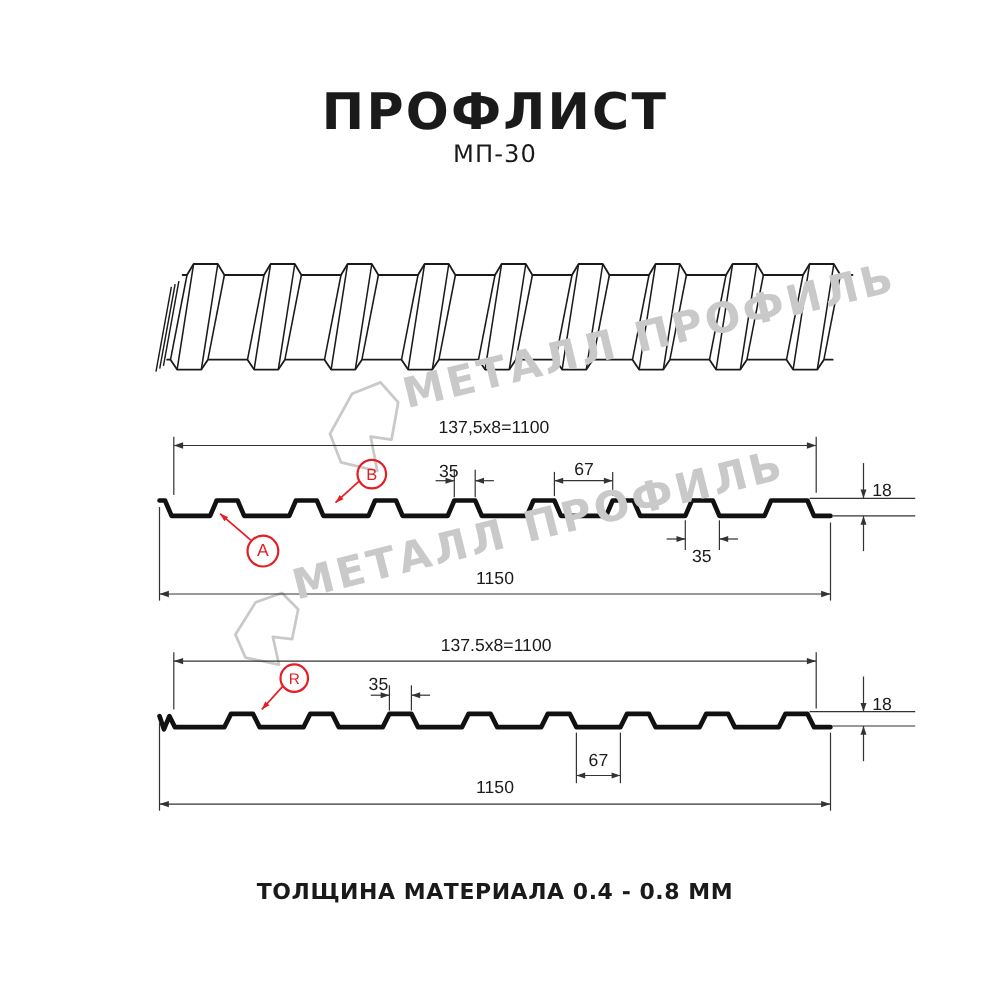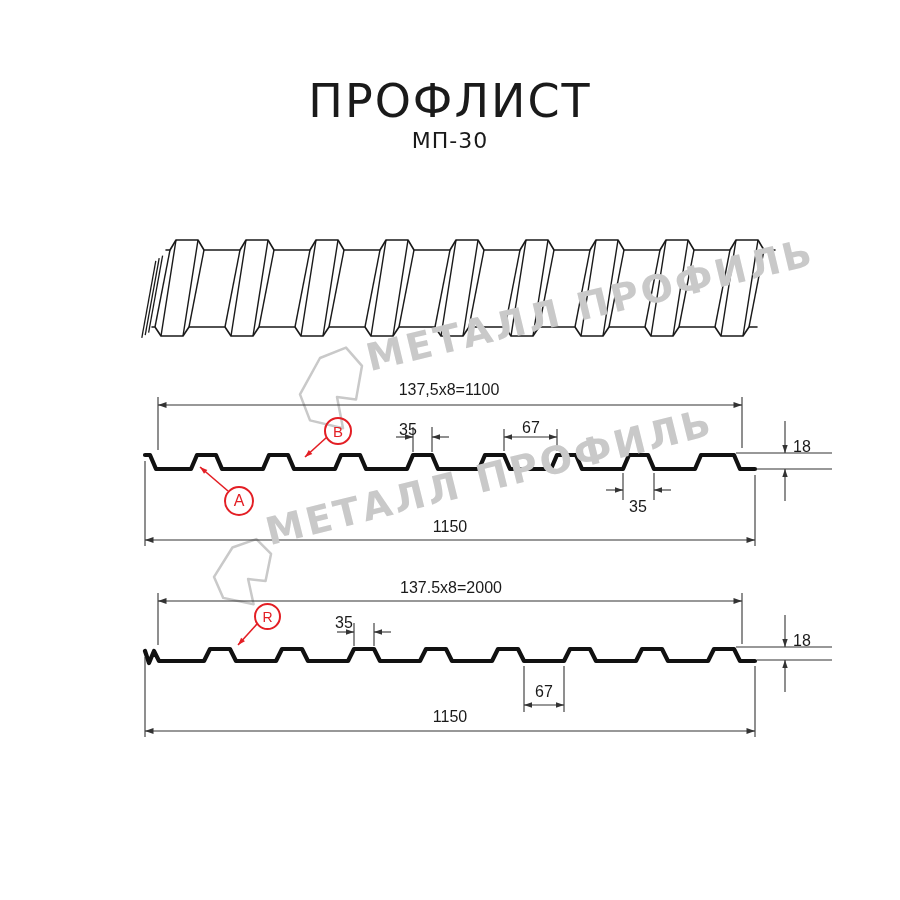--- a/index.html
+++ b/index.html
@@ -1,21 +1,21 @@
 <!DOCTYPE html>
 <html><head>
 <meta charset="utf-8">
 <style>
   html,body{margin:0;padding:0;background:#fff;}
   #stage{position:relative;width:900px;height:900px;background:#fff;overflow:hidden;
          font-family:"Liberation Sans",sans-serif;color:#1a1a1a;}
   #draw{position:absolute;left:0;top:0;}
   .txt{position:absolute;white-space:nowrap;}
   .ctr{transform:translateX(-50%);}
-  .title{font-family:"DejaVu Sans","Liberation Sans",sans-serif;font-size:46px;font-weight:400;letter-spacing:2px;}
+  .title{font-family:"DejaVu Sans","Liberation Sans",sans-serif;font-size:46px;font-weight:700;letter-spacing:2px;}
   .subtitle{font-family:"DejaVu Sans","Liberation Sans",sans-serif;font-size:22px;font-weight:500;letter-spacing:1px;}
   .footer{font-family:"DejaVu Sans","Liberation Sans",sans-serif;font-size:20px;font-weight:600;letter-spacing:.5px;}
   .dim{font-size:16px;color:#1a1a1a;}
   .wm{font-family:"DejaVu Sans","Liberation Sans",sans-serif;font-size:38px;font-weight:700;
       letter-spacing:3px;color:#c9c9c9;transform-origin:0 100%;}
   .badge{position:absolute;border:2.5px solid #e31e24;border-radius:50%;color:#e31e24;
          display:flex;align-items:center;justify-content:center;background:transparent;
          font-family:"Liberation Sans",sans-serif;font-weight:500;}
 </style>
 </head>
@@ -153,29 +153,30 @@
   <div class="txt wm" style="left:372px;top:336px;transform:rotate(-13.5deg);">МЕТАЛЛ ПРОФИЛЬ</div>
   <div class="txt wm" style="left:272px;top:510px;transform:rotate(-14deg);">МЕТАЛЛ ПРОФИЛЬ</div>
 
   <div class="txt dim ctr" style="left:449px;top:381px;text-align:right;">137,5x8=1100</div>
   <div class="txt dim ctr" style="left:408px;top:421px;">35</div>
   <div class="txt dim ctr" style="left:531px;top:419px;">67</div>
   <div class="txt dim" style="left:793px;top:438px;">18</div>
   <div class="txt dim ctr" style="left:638px;top:498px;">35</div>
   <div class="txt dim ctr" style="left:450px;top:518px;">1150</div>
 
-  <div class="txt dim ctr" style="left:451px;top:579px;">137.5x8=2000</div>
+  <div class="txt dim ctr" style="left:451px;top:579px;">137.5x8=1100</div>
   <div class="txt dim ctr" style="left:344px;top:614px;">35</div>
   <div class="txt dim ctr" style="left:544px;top:683px;">67</div>
   <div class="txt dim" style="left:793px;top:632px;">18</div>
   <div class="txt dim ctr" style="left:450px;top:708px;">1150</div>
 
   <div class="badge" style="left:224px;top:486px;width:26px;height:26px;font-size:16px;">
     <span>A</span>
   </div>
   <div class="badge" style="left:324px;top:417px;width:24px;height:24px;font-size:15px;">
     <span>B</span>
   </div>
   <div class="badge" style="left:254px;top:603px;width:23px;height:23px;font-size:14px;">
     <span>R</span>
   </div>
 
+  <div class="txt footer ctr" style="left:450px;top:798px;">ТОЛЩИНА МАТЕРИАЛА 0.4 - 0.8 ММ</div>
 </div>
 
 </body></html>

